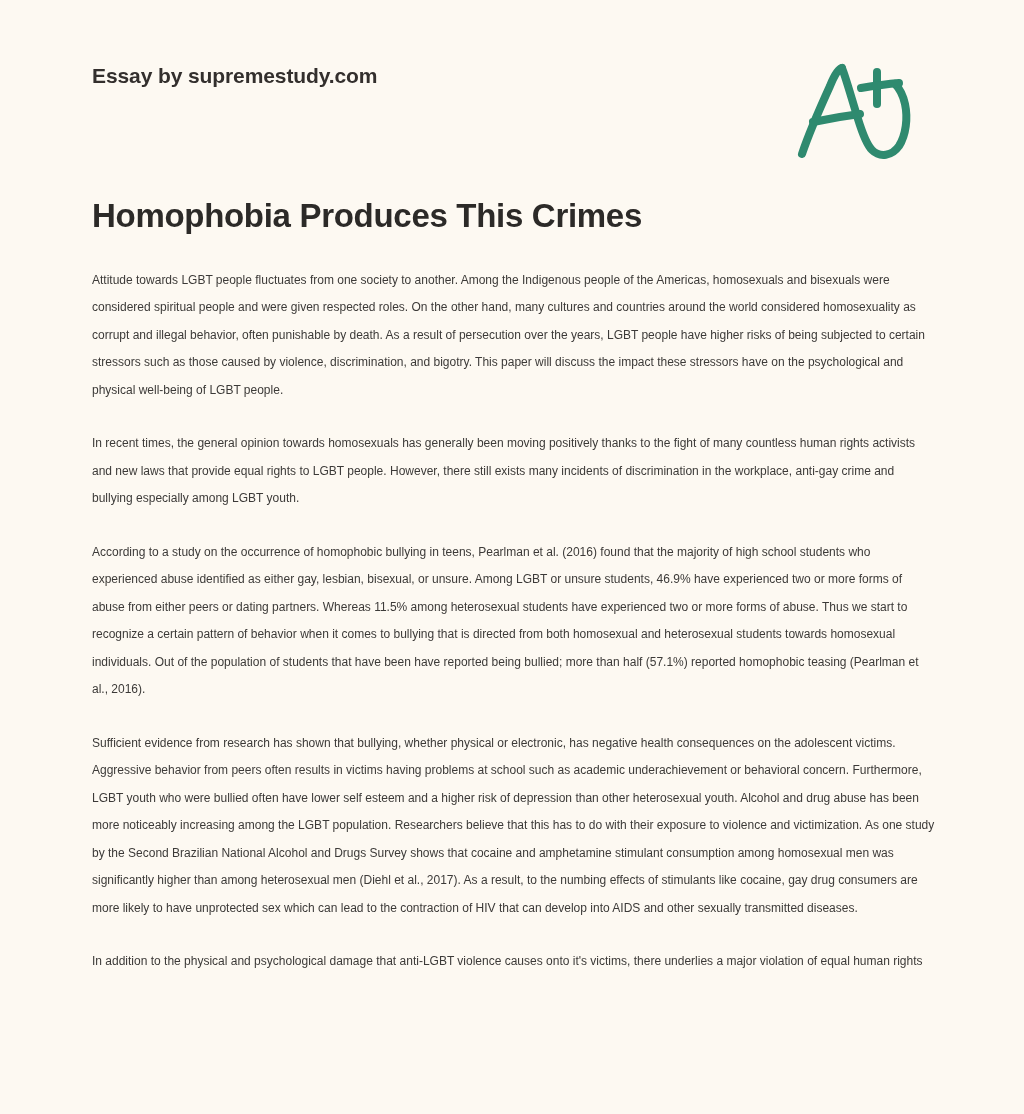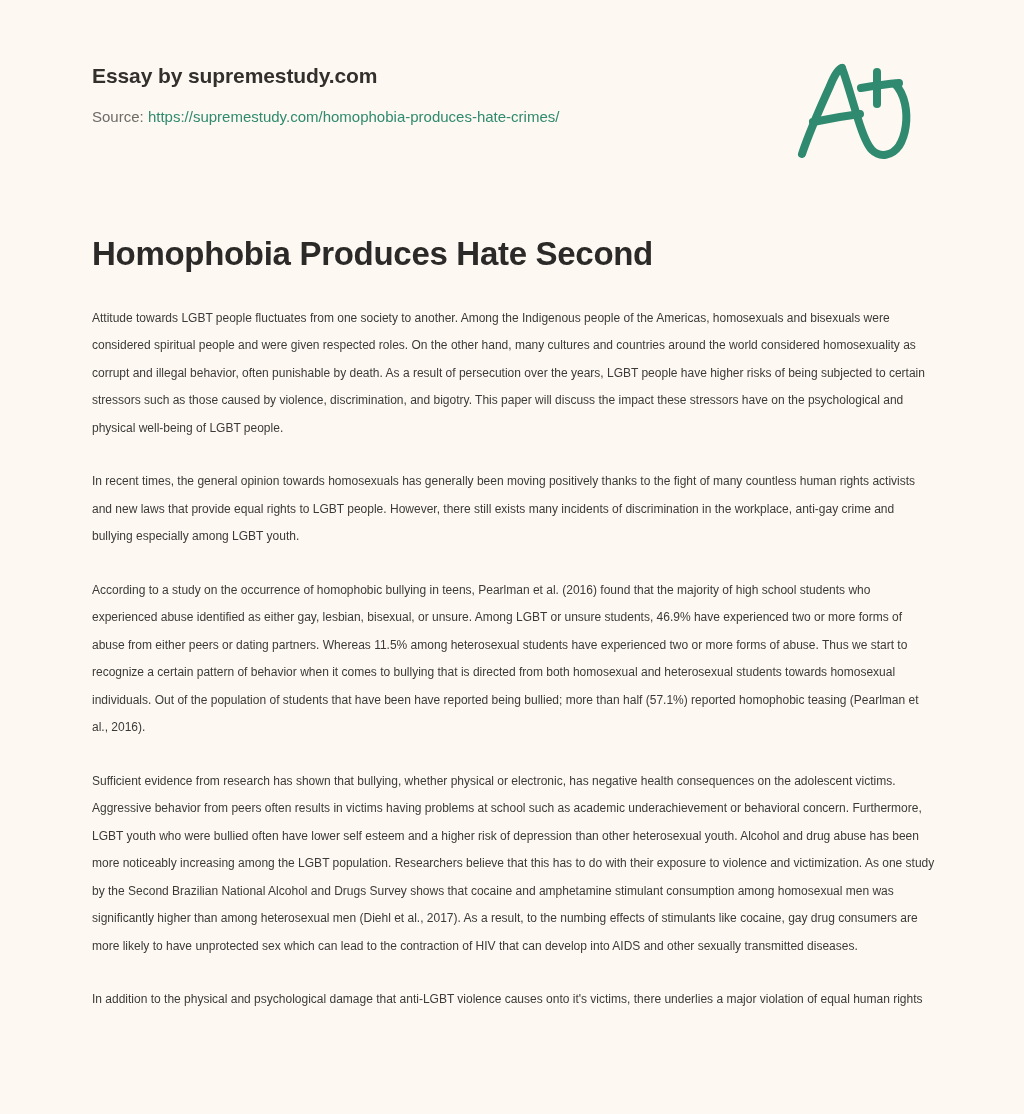--- a/index.html
+++ b/index.html
@@ -98,43 +98,39 @@
 </style>
 </head>
 <body>
 
 <div class="page">
 
   <div class="doc-header">
 
     <h2 class="brand-title">Essay by supremestudy.com</h2>
 
-    <div class="source-line">
-      <span class="source-label">Source:</span>
-      <a class="source-link" href="#">https://supremestudy.com/homophobia-produces-hate-crimes/</a>
-    </div>
 
     <div class="logo-wrap">
       <svg viewBox="0 0 150 110" xmlns="http://www.w3.org/2000/svg" fill="none" stroke="#2f8a6f" stroke-linecap="round" stroke-linejoin="round">
 
         <path d="M20 98 C 26 80, 38 52, 48 30 C 52 20, 56 13, 60 12" stroke-width="8"></path>
 
         <path d="M60 12 C 64 22, 70 44, 76 63 C 80 76, 84 88, 90 94 C 98 102, 110 100, 117 90 C 124 79, 126 62, 123 48 C 121 39, 117 32, 113 28" stroke-width="8"></path>
 
         <path d="M31 66 C 45 63, 62 60, 78 58" stroke-width="8"></path>
 
         <path d="M95 16 C 95 27, 95 38, 95 48" stroke-width="8"></path>
 
         <path d="M79 32 C 91 30, 105 28, 117 27" stroke-width="8"></path>
       </svg>
     </div>
 
   </div>
 
-  <h1 class="doc-title">Homophobia Produces Hate Second</h1>
+  <h1 class="doc-title">Homophobia Produces This Crimes</h1>
 
   <div class="doc-body">
     <p>Attitude towards LGBT people fluctuates from one society to another. Among the Indigenous people of the Americas, homosexuals and bisexuals were considered spiritual people and were given respected roles. On the other hand, many cultures and countries around the world considered homosexuality as corrupt and illegal behavior, often punishable by death. As a result of persecution over the years, LGBT people have higher risks of being subjected to certain stressors such as those caused by violence, discrimination, and bigotry. This paper will discuss the impact these stressors have on the psychological and physical well-being of LGBT people.</p>
     <p>In recent times, the general opinion towards homosexuals has generally been moving positively thanks to the fight of many countless human rights activists and new laws that provide equal rights to LGBT people. However, there still exists many incidents of discrimination in the workplace, anti-gay crime and bullying especially among LGBT youth.</p>
     <p>According to a study on the occurrence of homophobic bullying in teens, Pearlman et al. (2016) found that the majority of high school students who experienced abuse identified as either gay, lesbian, bisexual, or unsure. Among LGBT or unsure students, 46.9% have experienced two or more forms of abuse from either peers or dating partners. Whereas 11.5% among heterosexual students have experienced two or more forms of abuse. Thus we start to recognize a certain pattern of behavior when it comes to bullying that is directed from both homosexual and heterosexual students towards homosexual individuals. Out of the population of students that have been have reported being bullied; more than half (57.1%) reported homophobic teasing (Pearlman et al., 2016).</p>
     <p>Sufficient evidence from research has shown that bullying, whether physical or electronic, has negative health consequences on the adolescent victims. Aggressive behavior from peers often results in victims having problems at school such as academic underachievement or behavioral concern. Furthermore, LGBT youth who were bullied often have lower self esteem and a higher risk of depression than other heterosexual youth. Alcohol and drug abuse has been more noticeably increasing among the LGBT population. Researchers believe that this has to do with their exposure to violence and victimization. As one study by the Second Brazilian National Alcohol and Drugs Survey shows that cocaine and amphetamine stimulant consumption among homosexual men was significantly higher than among heterosexual men (Diehl et al., 2017). As a result, to the numbing effects of stimulants like cocaine, gay drug consumers are more likely to have unprotected sex which can lead to the contraction of HIV that can develop into AIDS and other sexually transmitted diseases.</p>
     <p>In addition to the physical and psychological damage that anti-LGBT violence causes onto it's victims, there underlies a major violation of equal human rights</p>
   </div>
 
 </div>

